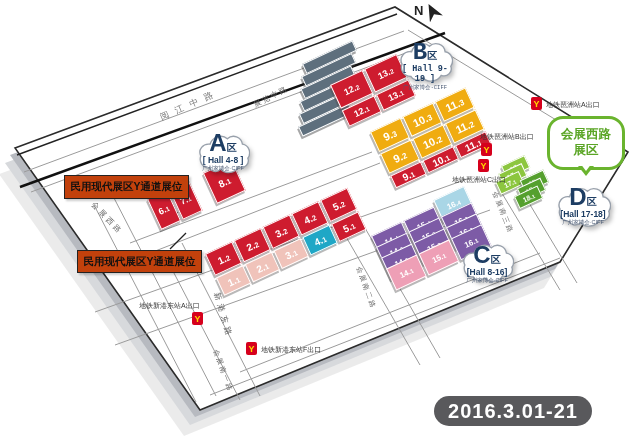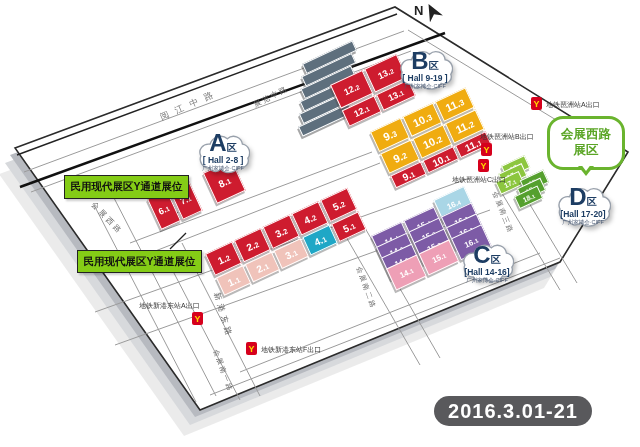--- a/index.html
+++ b/index.html
@@ -23,21 +23,21 @@
             border-radius:2px;z-index:4;}
   .metro-tx{position:absolute;font-size:7px;color:#333;white-space:nowrap;z-index:4;}
   .badge{position:absolute;z-index:6;text-align:center;}
   .badge svg{position:absolute;left:0;top:0;width:100%;height:100%;
              filter:drop-shadow(2px 3px 2px rgba(0,0,0,.25));}
   .badge .inner{position:relative;z-index:1;padding-top:6px;color:#1d3d63;}
   .badge .ltr{font-size:24px;font-weight:bold;line-height:22px;}
   .badge .qu{font-size:10px;font-weight:bold;}
   .badge .hl{font-size:8.5px;font-weight:bold;line-height:10px;}
   .badge .sub{font-size:5.5px;color:#4a5a74;line-height:7px;}
-  .notebox{position:absolute;background:#84cc16;border:1.5px solid #222;z-index:6;
+  .notebox{position:absolute;background:#c2410c;border:1.5px solid #222;z-index:6;
            display:flex;align-items:center;justify-content:center;
            font-size:10.5px;font-weight:bold;color:#111;box-shadow:2px 2px 2px rgba(0,0,0,.2);}
   #bubble{position:absolute;left:547px;top:116px;width:72px;height:48px;background:#fff;
           border:3px solid #6ab42e;border-radius:16px;z-index:6;display:flex;flex-direction:column;
           align-items:center;justify-content:center;font-size:12.5px;font-weight:bold;color:#5aa525;
           line-height:1.25;}
   #bubble:after{content:"";position:absolute;left:28px;bottom:-17px;border:8px solid transparent;
           border-top:10px solid #6ab42e;}
   #bubble:before{content:"";position:absolute;left:30px;bottom:-10px;border:6px solid transparent;
           border-top:8px solid #fff;z-index:1;}
@@ -274,54 +274,54 @@
   <div class="notebox" style="left:77px;top:250px;width:123px;height:21px;">
       <span>民用现代展区Y通道展位</span>
     </div>
 
   <div class="badge" style="left:196px;top:126px;width:54px;height:58px;">
     <svg viewBox="0 0 100 88">
       <path d="M25,68 C12,68 5,56 9,46 C3,34 13,22 26,24 C30,10 48,5 58,14 C68,5 84,10 86,24 C98,26 103,40 96,50 C100,60 90,70 79,66 C72,78 54,80 46,70 C38,78 28,74 25,68 Z" fill="#fff" stroke="#98a0ab" stroke-width="2.5"></path>
     </svg>
     <div class="inner">
       <span class="ltr">A</span><span class="qu">区</span>
-      <div class="hl">[ Hall 2-8 ]</div>
+      <div class="hl">[ Hall 4-8 ]</div>
       <div class="sub">广州家博会·CIFF</div>
     </div>
   </div>
 
-  <div class="badge" style="left:397px;top:44px;width:56px;height:54px;">
+  <div class="badge" style="left:397px;top:36px;width:56px;height:54px;font-family:Liberation Mono, monospace;">
     <svg viewBox="0 0 100 88">
       <path d="M25,68 C12,68 5,56 9,46 C3,34 13,22 26,24 C30,10 48,5 58,14 C68,5 84,10 86,24 C98,26 103,40 96,50 C100,60 90,70 79,66 C72,78 54,80 46,70 C38,78 28,74 25,68 Z" fill="#fff" stroke="#98a0ab" stroke-width="2.5"></path>
     </svg>
     <div class="inner">
       <span class="ltr">B</span><span class="qu">区</span>
       <div class="hl">[ Hall 9-19 ]</div>
       <div class="sub">广州家博会·CIFF</div>
     </div>
   </div>
 
   <div class="badge" style="left:460px;top:238px;width:54px;height:52px;">
     <svg viewBox="0 0 100 88">
       <path d="M25,68 C12,68 5,56 9,46 C3,34 13,22 26,24 C30,10 48,5 58,14 C68,5 84,10 86,24 C98,26 103,40 96,50 C100,60 90,70 79,66 C72,78 54,80 46,70 C38,78 28,74 25,68 Z" fill="#fff" stroke="#98a0ab" stroke-width="2.5"></path>
     </svg>
     <div class="inner">
       <span class="ltr">C</span><span class="qu">区</span>
-      <div class="hl">[Hall 14-16]</div>
+      <div class="hl">[Hall 8-16]</div>
       <div class="sub">广州家博会·CIFF</div>
     </div>
   </div>
 
   <div class="badge" style="left:555px;top:180px;width:56px;height:56px;">
     <svg viewBox="0 0 100 88">
       <path d="M25,68 C12,68 5,56 9,46 C3,34 13,22 26,24 C30,10 48,5 58,14 C68,5 84,10 86,24 C98,26 103,40 96,50 C100,60 90,70 79,66 C72,78 54,80 46,70 C38,78 28,74 25,68 Z" fill="#fff" stroke="#98a0ab" stroke-width="2.5"></path>
     </svg>
     <div class="inner">
       <span class="ltr">D</span><span class="qu">区</span>
-      <div class="hl">[Hall 17-20]</div>
+      <div class="hl">[Hall 17-18]</div>
       <div class="sub">广州家博会·CIFF</div>
     </div>
   </div>
 
   <div id="bubble">
     <span>会展西路</span>
     <span>展区</span>
   </div>
 
   <div id="compass">

